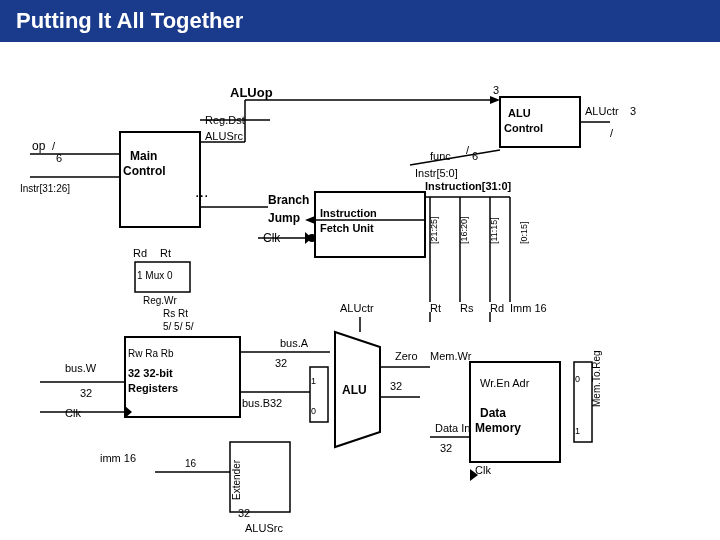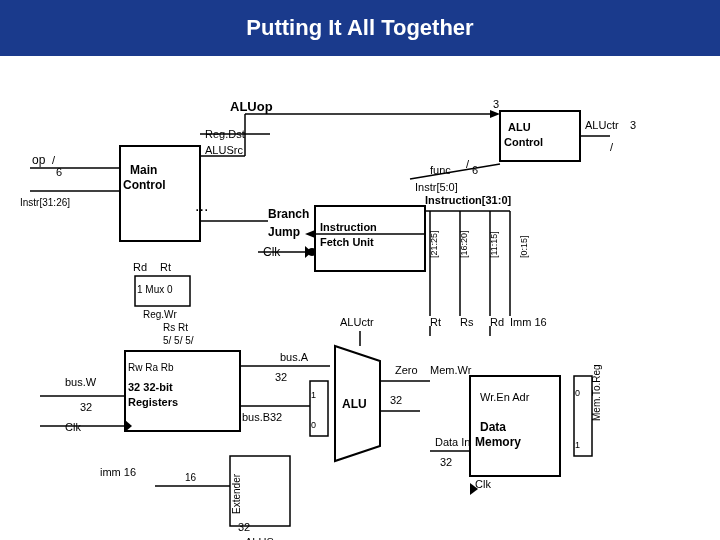--- a/index.html
+++ b/index.html
@@ -9,23 +9,22 @@
       background: #fff;
       font-family: Arial, sans-serif;
       overflow: hidden;
       position: relative;
     }
     .title-bar {
       background: #1a3a8c;
       color: #fff;
       font-size: 22px;
       font-weight: bold;
-      padding: 15px 16px;
+      padding: 8px 16px;
       width: 100%;
-      text-align: center;
     }
     .diagram-area {
       position: relative;
       width: 720px;
       height: 496px;
       background: #fff;
       overflow: hidden;
     }
     svg {
       position: absolute;

